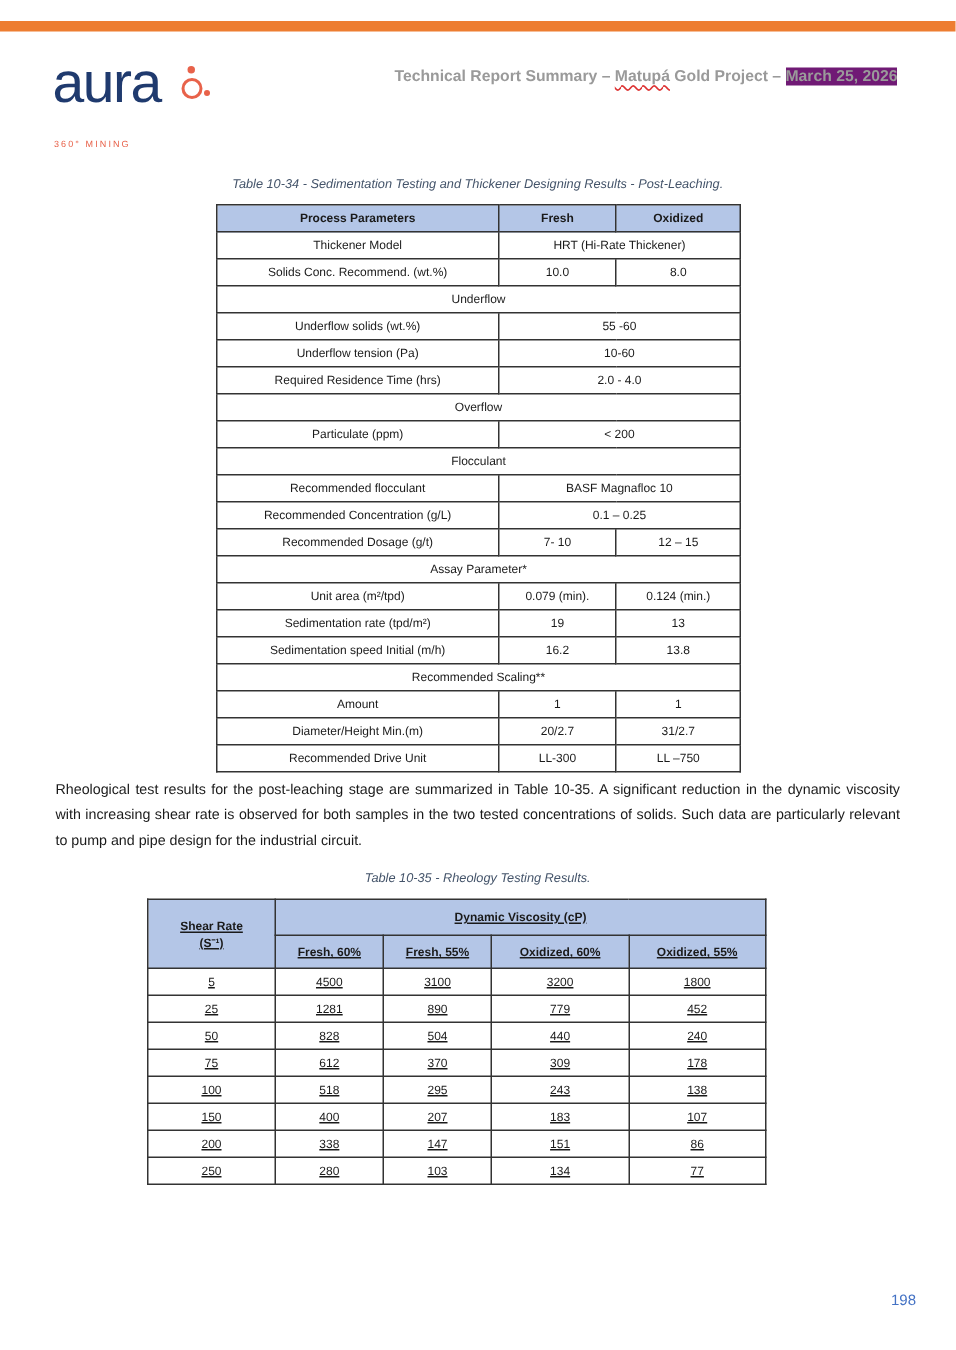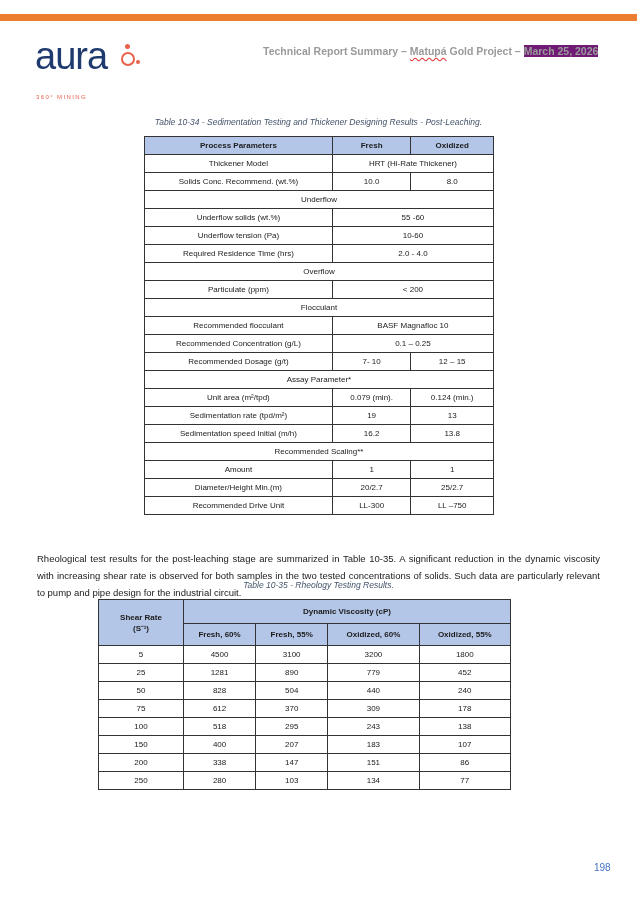--- a/index.html
+++ b/index.html
@@ -14,22 +14,22 @@
   .header-title { position:absolute; left:263px; top:45px; font-size:10.5px; font-weight:bold; color:#9a9a9a; white-space:nowrap; }
   .header-title .proj { text-decoration:underline wavy #d33; text-underline-offset:2px; }
   .header-title .date { background:#701a75; color:#9a9a9a; }
   .caption { position:absolute; left:0; width:637px; text-align:center; font-style:italic; font-size:8.5px; color:#44546a; }
   table { border-collapse:collapse; position:absolute; font-size:8px;padding-left:20px; }
   td, th { border:1px solid #333; text-align:center; padding:0; font-weight:normal; }
   th { background:#b4c6e7; font-weight:bold; }
   #t1 { left:144px; top:136px; width:350px; }
   #t1 td, #t1 th { height:17px; }
   #t1 .c1 { width:188px; } #t1 .c2 { width:78px; } #t1 .c3 { width:82px;margin-top:40px; }
-  .para { position:absolute; left:37px; top:518px; width:563px; font-size:9.5px; line-height:17px; text-align:justify; color:#1a1a1a;margin-top:32px; }
-  #t2 { left:98px; top:599px; width:413px; }
+  .para { position:absolute; left:37px; top:518px; width:563px; font-size:9.5px; line-height:17px; text-align:justify; color:#1a1a1a; }
+  #t2 { left:98px; top:599px; width:413px;text-decoration:underline; }
   #t2 td, #t2 th { height:17px; }
   #t2 .hdr1 { height:24px; }
   #t2 .hdr2 { height:22px; }
   .pagenum { position:absolute; left:594px; top:862px; font-size:10px; color:#4472c4; }
 </style>
 </head>
 <body>
 
 <div class="topbar"></div>
 
@@ -123,21 +123,21 @@
         <td colspan="3">Recommended Scaling**</td>
       </tr>
       <tr>
         <td>Amount</td>
         <td>1</td>
         <td>1</td>
       </tr>
       <tr>
         <td>Diameter/Height Min.(m)</td>
         <td>20/2.7</td>
-        <td>25/2.7</td>
+        <td>31/2.7</td>
       </tr>
       <tr>
         <td>Recommended Drive Unit</td>
         <td>LL-300</td>
         <td>LL –750</td>
       </tr>
     </tbody>
 </table>
 
 <div class="para">Rheological test results for the post-leaching stage are summarized in Table 10-35. A significant reduction in the dynamic viscosity with increasing shear rate is observed for both samples in the two tested concentrations of solids. Such data are particularly relevant to pump and pipe design for the industrial circuit.</div>

